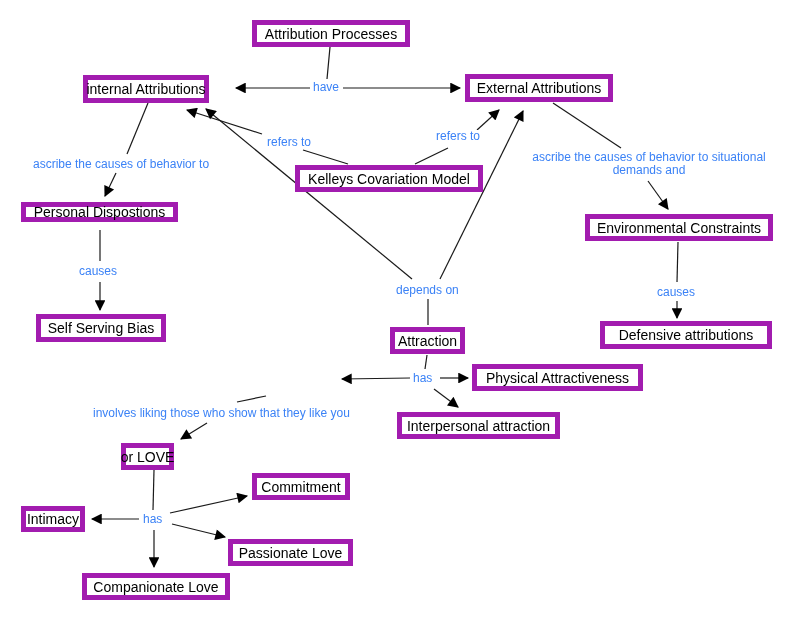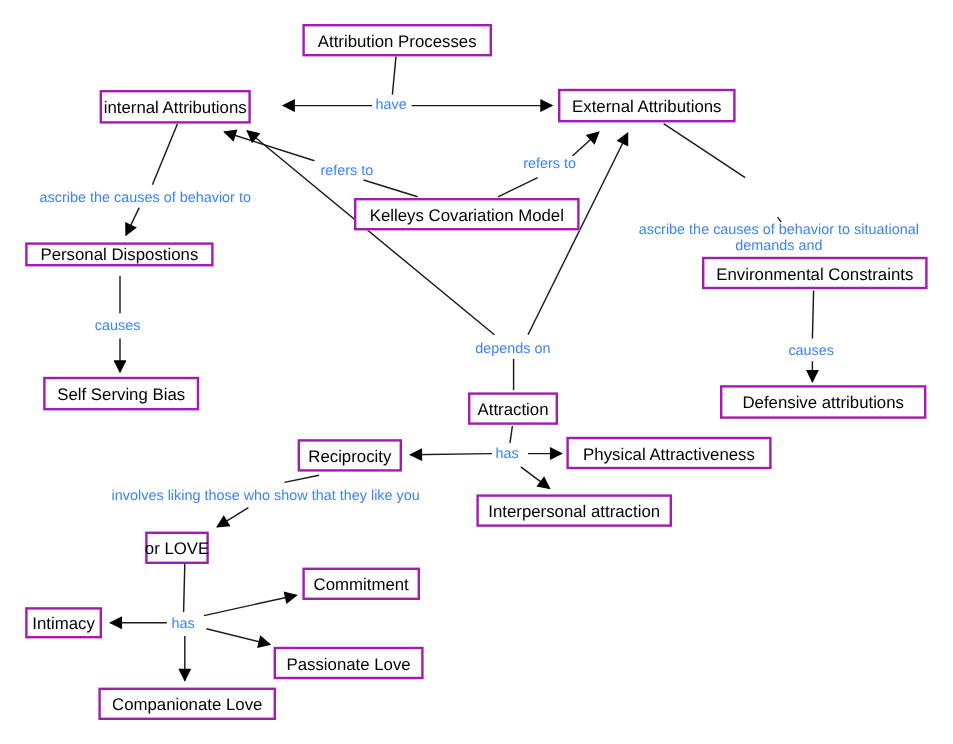--- a/index.html
+++ b/index.html
@@ -9,41 +9,40 @@
     font-family:"Liberation Sans", sans-serif;
     position:relative;
     overflow:hidden;
   }
   #canvas{position:relative;width:794px;height:620px;}
   #wires{position:absolute;left:0;top:0;z-index:0;}
   .node{
     position:absolute;
     box-sizing:border-box;
     background:#ffffff;
-    border:2px solid #a21caf;
+    border:5px solid #a21caf;
     color:#000000;
     font-size:14px;
     display:flex;align-items:center;justify-content:center;
     white-space:nowrap;
     z-index:2;
   }
   .link-label{
     position:absolute;
     background:#ffffff;
     color:#3b82f6;
     font-size:12px;
     white-space:nowrap;
     padding:0 3px;
     z-index:1;
     line-height:13px;
   }
   .link-label.wrap{
     white-space:normal;
     text-align:center;
-    margin-top:34px;
   }
 </style>
 </head>
 <body>
 
 <div id="canvas">
 
   <svg id="wires" width="794" height="620" viewBox="0 0 794 620">
     <defs>
       <marker id="arrow" viewBox="0 0 10 10" refX="9" refY="5" markerWidth="11" markerHeight="9" orient="auto">
@@ -96,21 +95,20 @@
   <div class="node" style="left:21px;top:202px;width:157px;height:20px">Personal Dispostions</div>
 
   <div class="node" style="left:36px;top:314px;width:130px;height:28px">Self Serving Bias</div>
 
   <div class="node" style="left:585px;top:214px;width:188px;height:27px">Environmental Constraints</div>
 
   <div class="node" style="left:600px;top:321px;width:172px;height:28px">Defensive attributions</div>
 
   <div class="node" style="left:390px;top:327px;width:75px;height:27px">Attraction</div>
 
-  <div class="node" style="left:248px;top:366px;width:87px;height:27px">Reciprocity</div>
 
   <div class="node" style="left:472px;top:364px;width:171px;height:27px">Physical Attractiveness</div>
 
   <div class="node" style="left:397px;top:412px;width:163px;height:27px">Interpersonal attraction</div>
 
   <div class="node" style="left:121px;top:443px;width:53px;height:27px">or LOVE</div>
 
   <div class="node" style="left:21px;top:506px;width:64px;height:26px">Intimacy</div>
 
   <div class="node" style="left:252px;top:473px;width:98px;height:27px">Commitment</div>

